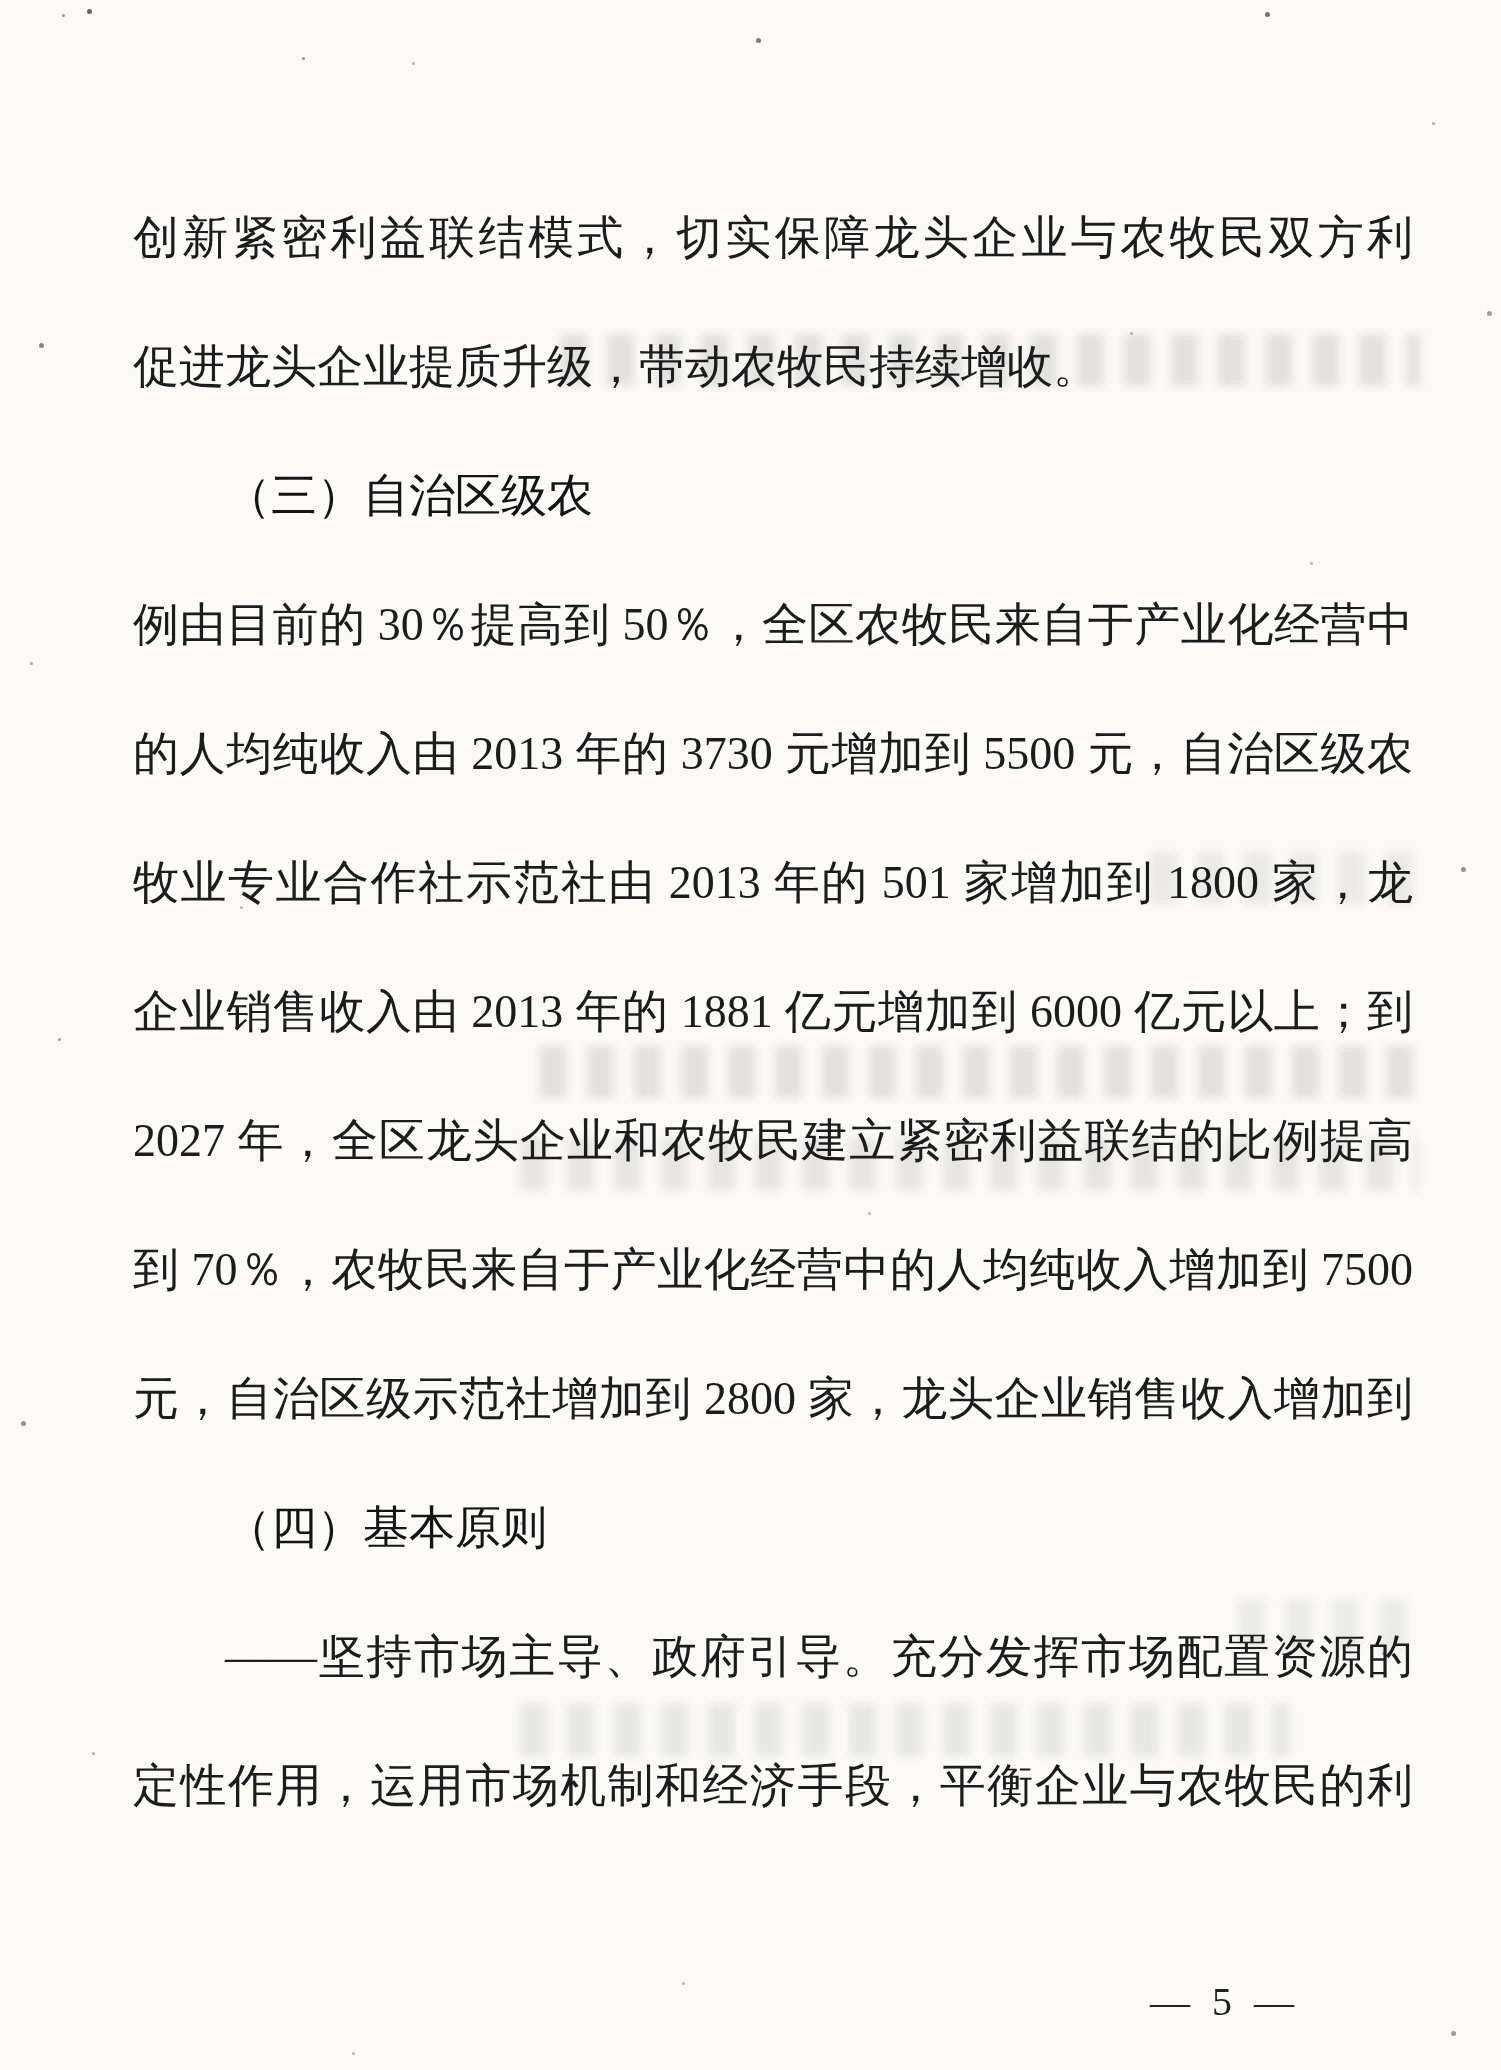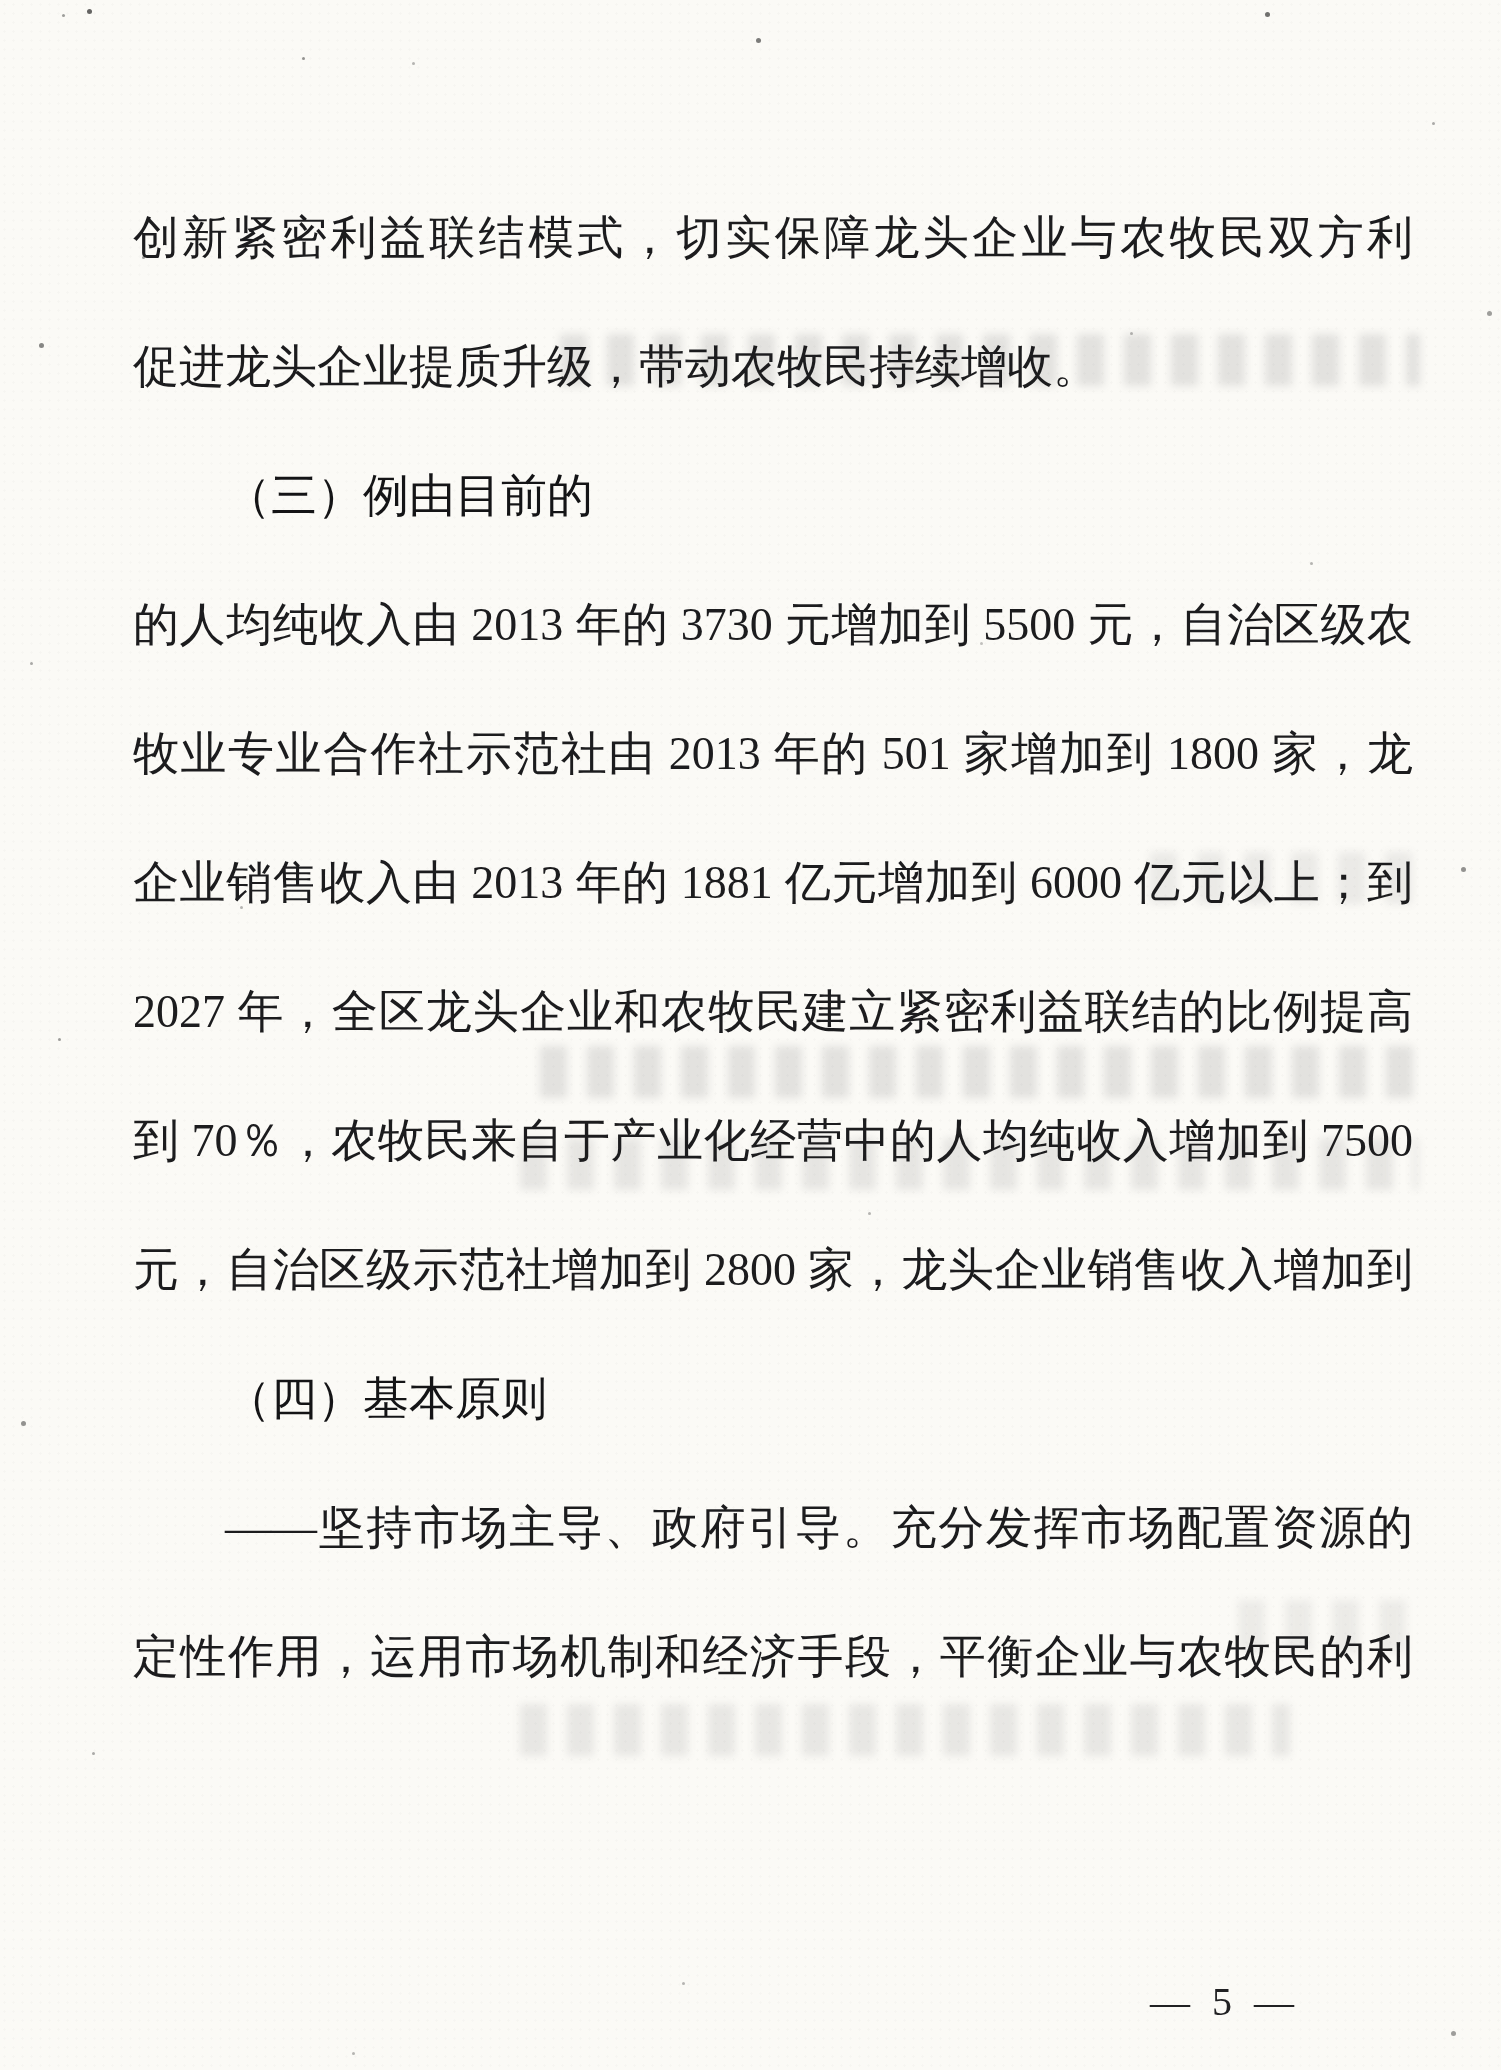--- a/index.html
+++ b/index.html
@@ -113,21 +113,22 @@
 <div class="ghost ghost-1"></div>
 <div class="ghost ghost-2"></div>
 <div class="ghost ghost-3"></div>
 <div class="ghost ghost-4"></div>
 <div class="ghost ghost-5"></div>
 <div class="ghost ghost-6"></div>
 
 <main class="text-block">
   <p class="line">创新紧密利益联结模式，切实保障龙头企业与农牧民双方利益，</p>
   <p class="line no-fill">促进龙头企业提质升级，带动农牧民持续增收。</p>
-  <p class="line no-fill indent heading">（三）例由目前的</p>
+  <p class="line no-fill indent heading">（三）自治区级农</p>
+  <p class="line">例由目前的 30％提高到 50％，全区农牧民来自于产业化经营中</p>
   <p class="line">的人均纯收入由 2013 年的 3730 元增加到 5500 元，自治区级农</p>
   <p class="line">牧业专业合作社示范社由 2013 年的 501 家增加到 1800 家，龙头</p>
   <p class="line">企业销售收入由 2013 年的 1881 亿元增加到 6000 亿元以上；到</p>
   <p class="line">2027 年，全区龙头企业和农牧民建立紧密利益联结的比例提高</p>
   <p class="line">到 70％，农牧民来自于产业化经营中的人均纯收入增加到 7500</p>
   <p class="line">元，自治区级示范社增加到 2800 家，龙头企业销售收入增加到</p>
   <p class="line no-fill indent heading">（四）基本原则</p>
   <p class="line indent">——坚持市场主导、政府引导。充分发挥市场配置资源的决</p>
   <p class="line">定性作用，运用市场机制和经济手段，平衡企业与农牧民的利益</p>
 

